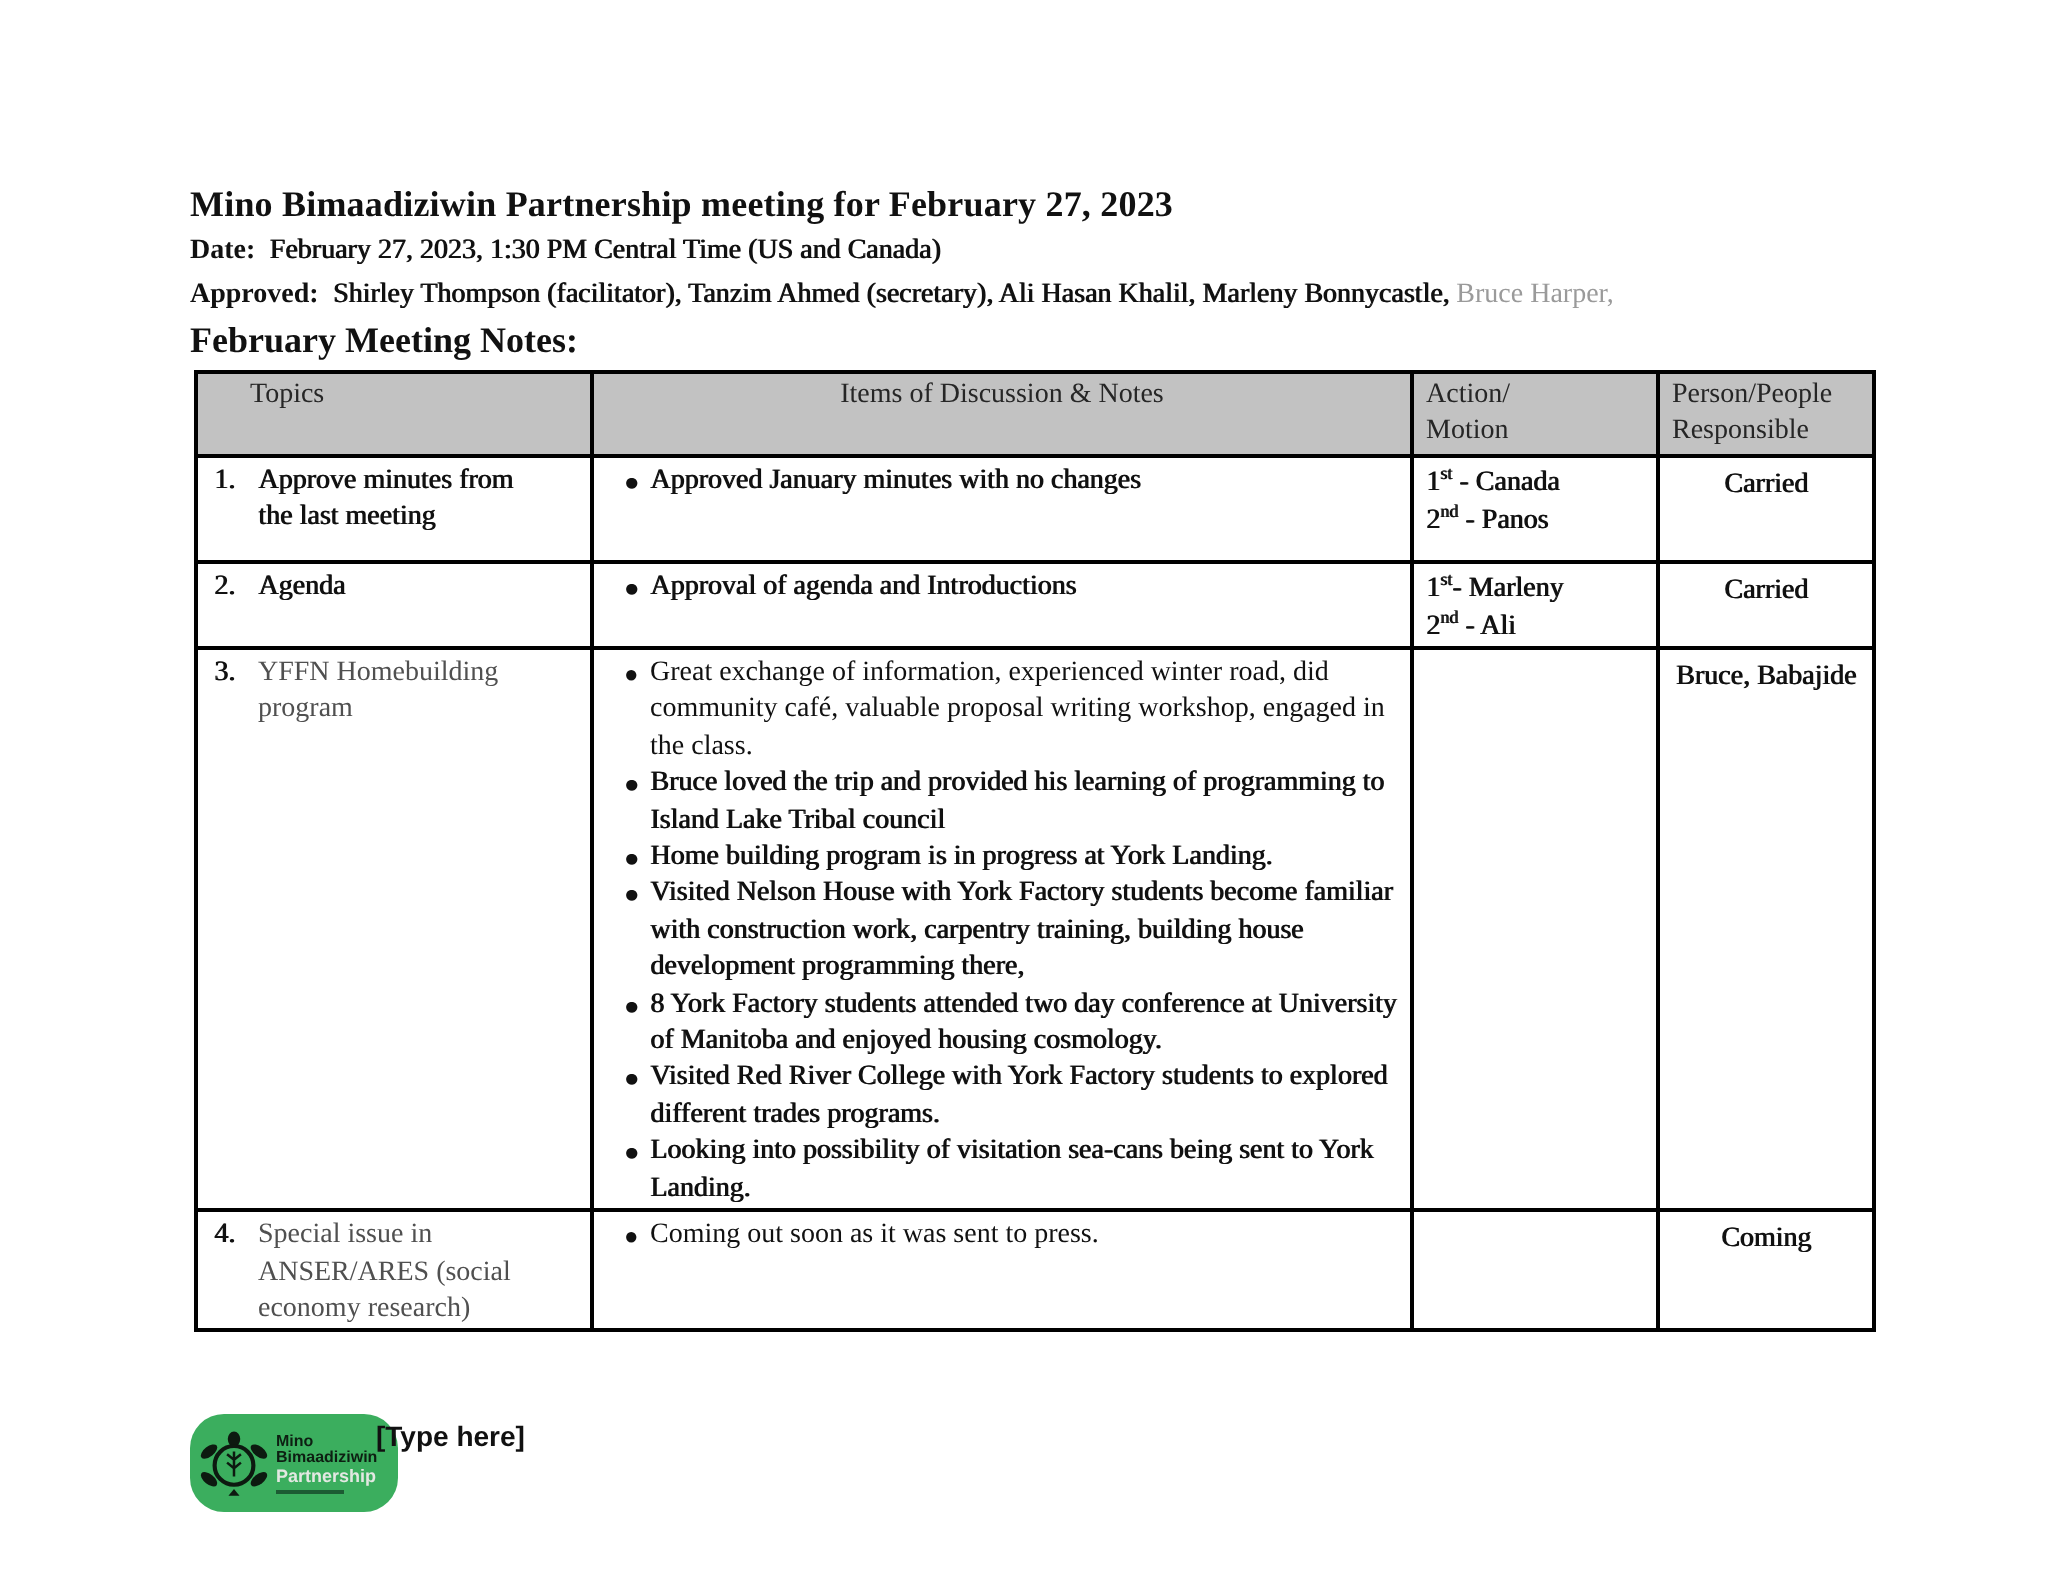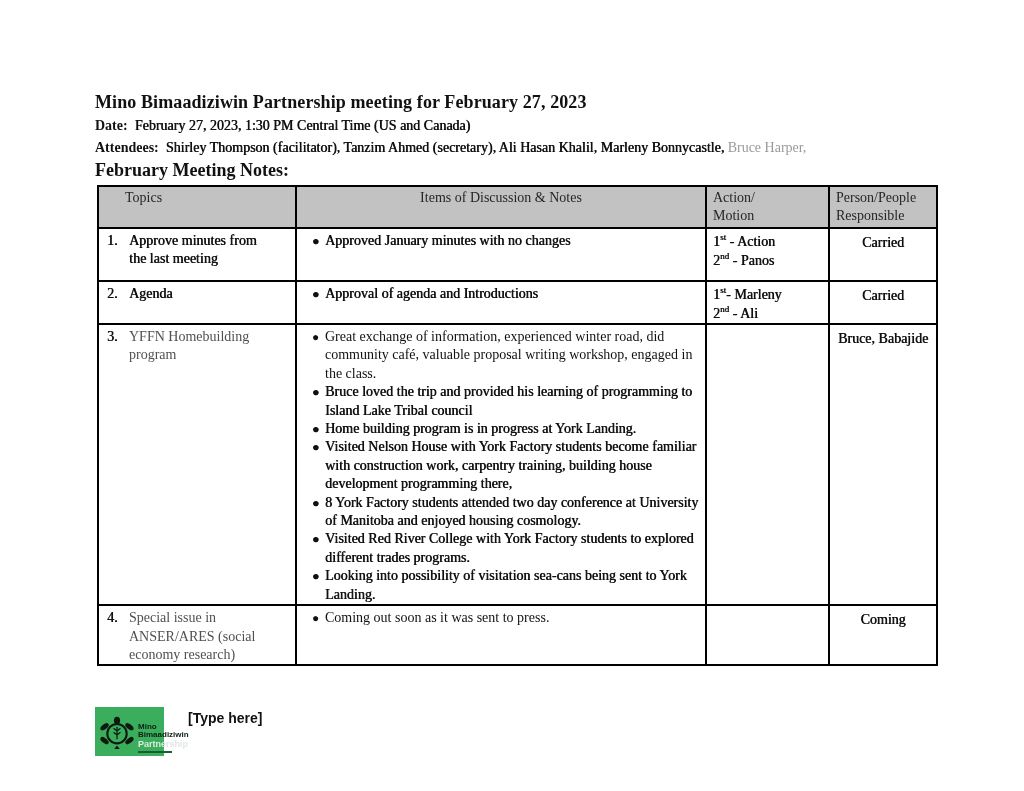--- a/index.html
+++ b/index.html
@@ -37,22 +37,22 @@
   .topic-text{width:146px;}
   .t-gray{color:var(--topic-gray);}
   ul.bullets{list-style:none;}
   ul.bullets li{display:flex;}
   .blt{flex:0 0 14px;width:14px;padding-left:9px;font-size:12px;}
   .blt-text{flex:1;padding-left:8px;}
   .motion-line{line-height:19px;white-space:pre-wrap;}
   .motion-line sup{font-size:9px;line-height:0;}
   .person-cell{padding-top:2px;text-align:center;}
   
-  .logo{position:absolute;left:95px;top:707px;width:69px;height:49px;background:var(--logo-green);
-        display:flex;align-items:flex-end;padding:3px 4px;gap:3px;}
+  .logo{position:absolute;left:95px;top:707px;width:104px;height:49px;background:var(--logo-green);
+        display:flex;align-items:center;padding:3px 4px;gap:3px;border-radius:17px;}
   .turtle{flex:0 0 36px;}
   .logo-text{font-family:"Liberation Sans","DejaVu Sans",sans-serif;line-height:8px;}
   .logo-l1,.logo-l2{font-size:8px;font-weight:bold;color:#0d1f12;}
   .logo-l3{font-size:9px;font-weight:bold;color:#e3e8e2;line-height:10px;}
   .logo-bar{width:34px;height:2px;background:#1c5c33;margin-top:2px;}
   .type-here{position:absolute;left:188px;top:710px;
         font-family:"Liberation Sans","DejaVu Sans",sans-serif;
         font-size:14px;font-weight:bold;color:#111;}
 </style>
 </head>
@@ -60,21 +60,21 @@
 
 <div class="doc">
 
   <div class="title">Mino Bimaadiziwin Partnership meeting for February 27, 2023</div>
 
   <div class="hdr-line">
     <span class="lbl">Date:</span><span class="heavy">February 27, 2023, 1:30 PM Central Time (US and Canada)</span>
   </div>
 
   <div class="hdr-line">
-    <span class="lbl">Attendees:</span><span class="heavy">Shirley Thompson (facilitator), Tanzim Ahmed (secretary), Ali Hasan Khalil, Marleny Bonnycastle,</span>
+    <span class="lbl">Approved:</span><span class="heavy">Shirley Thompson (facilitator), Tanzim Ahmed (secretary), Ali Hasan Khalil, Marleny Bonnycastle,</span>
     <span class="gray">Bruce Harper,</span>
   </div>
 
   <div class="notes-lbl">February Meeting Notes:</div>
 
   <table class="notes">
     <colgroup>
       <col class="c-topic">
         <col class="c-items">
         <col class="c-action">
@@ -105,21 +105,21 @@
         </td>
         <td>
           <ul class="bullets heavy">
             <li>
                 <span class="blt">●</span>
                 <span class="blt-text">Approved January minutes with no changes</span>
               </li>
           </ul>
         </td>
         <td>
-          <div class="motion-line heavy"><span>1</span><sup>st</sup><span> - Action</span></div>
+          <div class="motion-line heavy"><span>1</span><sup>st</sup><span> - Canada</span></div>
           <div class="motion-line heavy"><span>2</span><sup>nd</sup><span> - Panos</span></div>
         </td>
         <td>
           <div class="person-cell heavy">Carried</div>
         </td>
       </tr>
 
       <tr class="r2">
         <td>
           <div class="topic-cell heavy">

